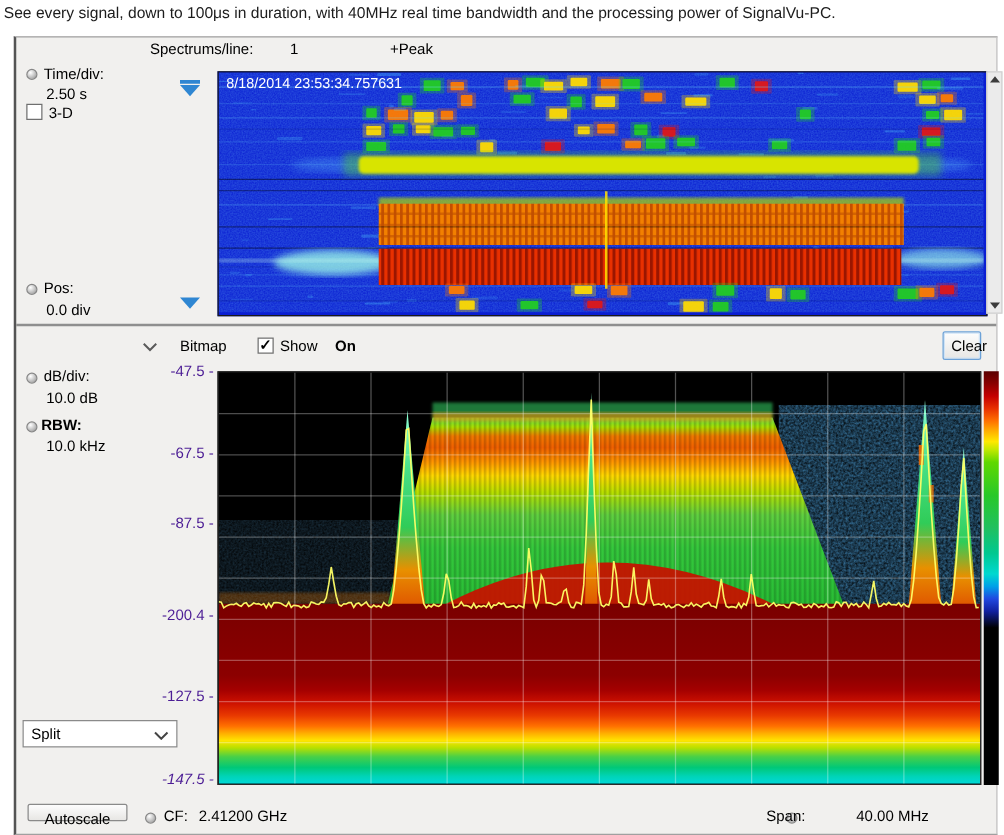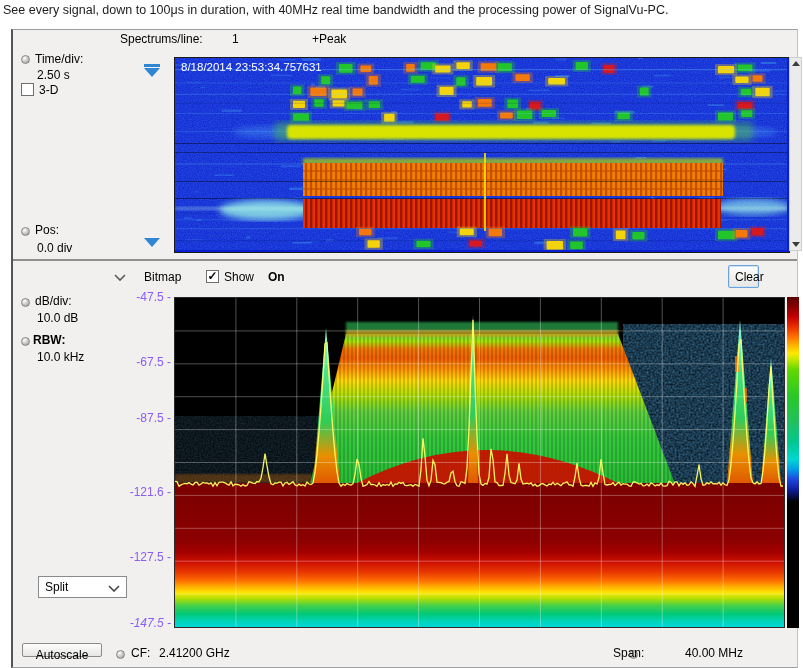--- a/index.html
+++ b/index.html
@@ -10,21 +10,21 @@
     border-top:1px solid #a0a0a0;border-right:1px solid #c2c2c2;border-bottom:1px solid #a0a0a0;
     border-left:2px solid #545454;}
   .knob{position:absolute;width:9px;height:9px;border-radius:50%;
     background:radial-gradient(circle at 35% 30%, #ffffff, #c2c2c2 55%, #8f8f8f);
     border:1px solid #868686;box-sizing:border-box;}
   .cb{position:absolute;width:13px;height:13px;background:#fff;border:1px solid #6f6f6f;
     box-sizing:border-box;font-size:12px;line-height:10px;text-align:center;color:#000;font-weight:bold;}
   .btn{position:absolute;background:linear-gradient(#fdfdfd,#e7e6e4);border:1px solid #8a8a8a;
     border-radius:2px;font-size:12px;color:#000;text-align:center;line-height:20px;}
   .btn.focus{border:1px solid #6da2d8;box-shadow:inset 0 0 0 1px #cfe3f6;}
-  .ticklbl{position:absolute;left:96px;width:62px;text-align:right;font-size:12px;color:#8b5cf6;white-space:nowrap;}
+  .ticklbl{position:absolute;left:96px;width:62px;text-align:right;font-size:12px;color:#4c1d95;white-space:nowrap;}
   .mbar{position:absolute;width:16px;height:3px;background:#2f86d2;}
   .tridown{position:absolute;width:0;height:0;border-left:8px solid transparent;
     border-right:8px solid transparent;border-top:9px solid #2f86d2;}
   .scroll{position:absolute;width:13px;background:#ebebeb;border:1px solid #cfcfcf;box-sizing:border-box;}
   .sarrow{position:absolute;left:2px;width:0;height:0;border-left:4px solid transparent;border-right:4px solid transparent;}
   .sarrow.up{top:3px;border-bottom:5px solid #3c3c3c;}
   .sarrow.dn{bottom:3px;border-top:5px solid #3c3c3c;}
   .chev{position:absolute;}
   #specgram-box{position:absolute;left:161px;top:27px;width:614px;height:194px;border:1px solid #1a1a1a;background:#0a1ed2;}
   #timestamp{position:absolute;left:6px;top:3px;color:#ffffff;font-size:11.5px;z-index:5;}
@@ -337,33 +337,33 @@
 
   <div class="divider"></div>
 
   <svg class="chev" style="left:100px;top:244px;" width="14" height="8">
     <path d="M2 1 L7 6 L12 1" stroke="#5a5a5a" stroke-width="1.6" fill="none"></path>
   </svg>
   <div class="lbl" style="left:131px;top:240px;">Bitmap</div>
   <div class="cb" style="left:193px;top:240px;">✓</div>
   <div class="lbl" style="left:211px;top:240px;">Show</div>
   <div class="lbl" style="left:255px;top:240px;font-weight:bold;">On</div>
-  <button class="btn focus" style="left:715px;top:235px;width:31px;height:23px;">Clear</button>
+  <button class="btn focus" style="left:741px;top:235px;width:31px;height:23px;">Clear</button>
 
   <div class="knob" style="left:8px;top:268px;"></div>
   <div class="lbl" style="left:22px;top:264px;">dB/div:</div>
   <div class="lbl" style="left:24px;top:281px;">10.0 dB</div>
   <div class="knob" style="left:8px;top:307px;"></div>
   <div class="lbl" style="left:20px;top:303px;font-weight:bold;">RBW:</div>
   <div class="lbl" style="left:24px;top:320px;">10.0 kHz</div>
 
   <div class="ticklbl" style="top:260px;">-47.5 -</div>
   <div class="ticklbl" style="top:325px;">-67.5 -</div>
   <div class="ticklbl" style="top:381px;">-87.5 -</div>
-  <div class="ticklbl" style="top:455px;">-121.6 -</div>
+  <div class="ticklbl" style="top:455px;">-200.4 -</div>
   <div class="ticklbl" style="top:520px;">-127.5 -</div>
   <div class="ticklbl" style="top:586px;font-style:italic;">-147.5 -</div>
 
   <div id="plot-box">
     <svg id="sp" width="609" height="329" viewBox="0 0 609 329">
       <defs>
         <linearGradient id="floorGrad" x1="0" y1="0" x2="0" y2="1">
           <stop offset="0" stop-color="#7a0000"></stop>
             <stop offset="0.40" stop-color="#8c0000"></stop>
           <stop offset="0.48" stop-color="#a40000"></stop>
@@ -448,21 +448,21 @@
           <line y1="197.4" y2="197.4" x1="0" x2="609" stroke="rgba(255,255,255,0.30)" stroke-width="1"></line>
           <line y1="230.3" y2="230.3" x1="0" x2="609" stroke="rgba(255,255,255,0.30)" stroke-width="1"></line>
           <line y1="263.2" y2="263.2" x1="0" x2="609" stroke="rgba(255,255,255,0.30)" stroke-width="1"></line>
           <line y1="296.1" y2="296.1" x1="0" x2="609" stroke="rgba(255,255,255,0.30)" stroke-width="1"></line>
         </g>
       <polyline id="sp-trace" fill="none" stroke="#ffff66" stroke-width="1.3" opacity="0.95" points="0,183.4 2,183.7 4,188.3 6,186.9 8,186.0 10,185.4 12,185.7 14,184.6 16,186.2 18,187.0 20,184.7 22,184.2 24,187.2 26,186.0 28,184.4 30,185.2 32,184.9 34,186.1 36,184.9 38,188.3 40,184.6 42,187.8 44,184.3 46,184.1 48,184.2 50,184.8 52,186.1 54,187.2 56,183.8 58,187.9 60,186.2 62,186.5 64,186.8 66,188.2 68,186.5 70,188.0 72,187.5 74,183.6 76,184.3 78,185.2 80,185.5 82,183.5 84,183.8 86,180.2 88,169.5 90,155.6 92,167.8 94,179.0 96,185.7 98,186.8 100,185.0 102,185.2 104,184.1 106,184.1 108,188.0 110,185.0 112,184.3 114,186.5 116,185.1 118,183.6 120,186.8 122,188.0 124,186.1 126,187.5 128,186.7 130,188.0 132,184.0 134,186.0 136,186.6 138,185.2 140,174.2 142,156.5 144,134.2 146,108.0 148,78.4 150,45.9 152,44.8 154,77.4 156,107.1 158,133.4 160,155.9 162,173.7 164,185.0 166,188.3 168,186.2 170,187.5 172,185.5 174,186.6 176,187.1 178,185.7 180,176.6 182,161.1 184,166.3 186,180.2 188,188.1 190,187.6 192,186.5 194,183.5 196,186.5 198,186.4 200,187.0 202,188.4 204,184.8 206,188.3 208,186.6 210,187.4 212,186.5 214,187.5 216,184.1 218,188.4 220,185.9 222,186.2 224,184.2 226,185.4 228,184.4 230,187.5 232,187.7 234,187.1 236,186.7 238,188.3 240,186.4 242,187.1 244,188.2 246,171.1 248,140.4 250,158.0 252,182.0 254,187.7 256,182.2 258,162.4 260,166.6 262,184.2 264,184.3 266,184.6 268,185.6 270,185.8 272,184.2 274,183.4 276,174.9 278,173.3 280,183.9 282,187.8 284,188.3 286,183.7 288,184.3 290,185.4 292,169.9 294,129.0 296,74.0 298,21.7 300,85.9 302,138.4 304,175.8 306,186.0 308,187.4 310,185.4 312,186.2 314,179.3 316,150.9 318,161.5 320,183.8 322,184.6 324,187.5 326,187.5 328,187.3 330,175.5 332,155.8 334,177.2 336,184.6 338,185.2 340,185.8 342,182.1 344,165.4 346,181.1 348,186.1 350,185.6 352,185.1 354,186.1 356,184.9 358,187.8 360,186.2 362,188.3 364,187.6 366,185.9 368,185.6 370,186.9 372,188.0 374,186.1 376,186.7 378,184.2 380,186.9 382,185.3 384,186.4 386,187.7 388,185.3 390,184.9 392,183.8 394,186.8 396,187.0 398,188.2 400,179.0 402,165.0 404,179.7 406,187.0 408,188.0 410,187.3 412,187.5 414,188.2 416,184.5 418,188.3 420,184.8 422,186.1 424,179.6 426,161.3 428,174.9 430,186.5 432,187.0 434,186.5 436,186.4 438,184.7 440,187.5 442,185.8 444,184.1 446,187.0 448,185.7 450,186.2 452,186.1 454,187.8 456,188.2 458,184.2 460,183.9 462,184.8 464,186.0 466,185.3 468,187.9 470,187.7 472,186.0 474,187.9 476,184.8 478,185.9 480,188.0 482,186.8 484,187.4 486,185.1 488,187.9 490,188.2 492,187.6 494,183.4 496,184.2 498,187.1 500,183.9 502,183.8 504,187.9 506,184.7 508,186.3 510,184.7 512,187.4 514,187.0 516,183.7 518,185.6 520,188.3 522,177.8 524,166.7 526,180.8 528,187.3 530,186.8 532,184.7 534,185.9 536,183.9 538,185.8 540,185.6 542,186.1 544,184.2 546,187.2 548,184.9 550,186.8 552,187.5 554,181.9 556,165.9 558,143.1 560,115.2 562,83.0 564,47.0 566,41.2 568,77.8 570,110.6 572,139.2 574,162.8 576,180.1 578,184.7 580,186.0 582,183.7 584,186.0 586,185.5 588,173.0 590,151.2 592,123.3 594,90.4 596,68.4 598,104.0 600,135.1 602,160.7 604,179.5 606,188.1 608,188.0"></polyline>
     </svg>
   </div>
   <div id="colorbar"></div>
 
-  <div class="select" style="left:25px;top:546px;width:89px;height:22px;">
+  <div class="select" style="left:5px;top:546px;width:124px;height:22px;">
     <span>Split</span>
     <svg style="position:absolute;right:6px;top:8px;" width="12" height="7">
       <path d="M1 1 L6 6 L11 1" stroke="#444" stroke-width="1.6" fill="none"></path>
     </svg>
   </div>
 
   <button class="btn" style="left:9px;top:613px;width:80px;height:14px;">Autoscale</button>
   <div class="knob" style="left:103px;top:620px;"></div>
   <div class="lbl" style="left:118px;top:616px;">CF:</div>
   <div class="lbl" style="left:146px;top:616px;">2.41200 GHz</div>

